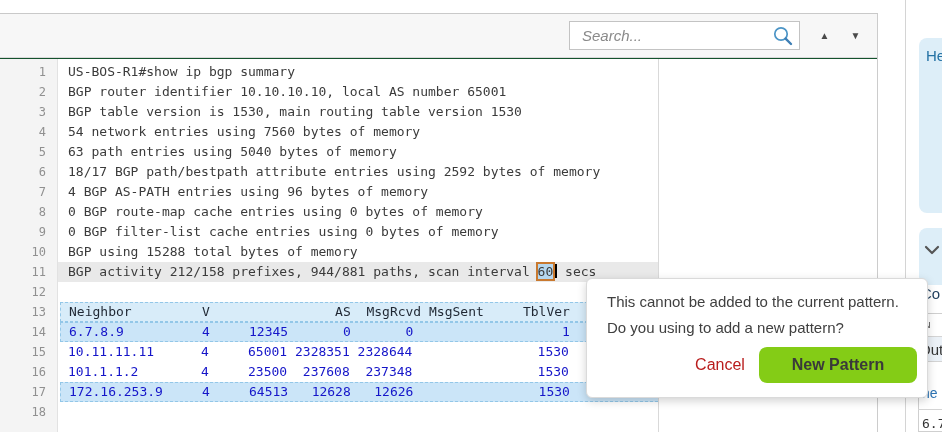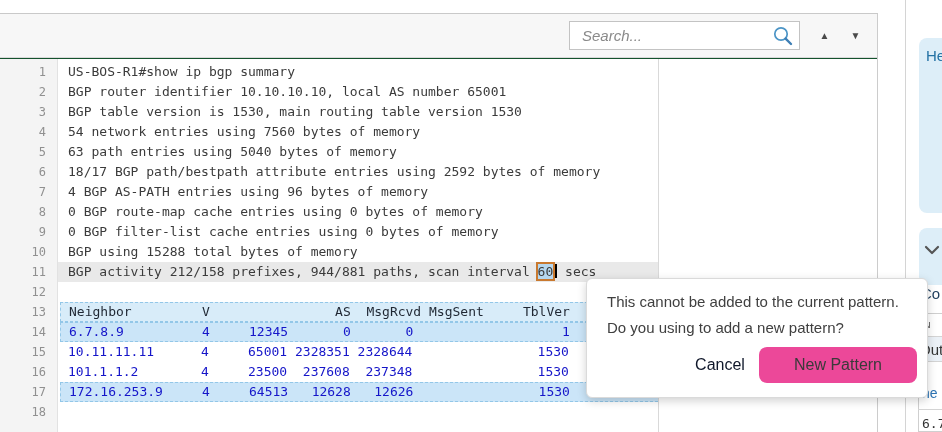--- a/index.html
+++ b/index.html
@@ -65,24 +65,24 @@
   .sp-val { position:absolute; left:16px; top:416px; font-family:"DejaVu Sans Mono", monospace;
             font-size:13px; color:#333; }
 
   
   .dialog { position:absolute; left:580px; top:278px; width:342px; height:120px;
             background:#fff; border:1px solid #dadada; border-radius:6px;
             box-shadow:0 3px 10px rgba(0,0,0,0.18); z-index:10;margin-left:6px; }
   .dlg-msg { position:absolute; left:20px; top:10px; font-size:15px; line-height:26px; color:#404040; }
   .dlg-cancel { position:absolute; left:95px; top:72px; width:76px; height:28px;
                 background:none; border:none; font-family:"Liberation Sans", sans-serif;
-                font-size:16px; color:#0f172a; cursor:pointer; }
+                font-size:16px; color:#b91c1c; cursor:pointer; }
   .dlg-confirm { position:absolute; left:172px; top:68px; width:158px; height:36px;
-                 background:#ec4899; border:none; border-radius:8px;
-                 font-family:"Liberation Sans", sans-serif; font-size:16px; font-weight:400;
+                 background:#84cc16; border:none; border-radius:8px;
+                 font-family:"Liberation Sans", sans-serif; font-size:16px; font-weight:700;
                  color:#3a3a3a; cursor:pointer; }
 </style>
 </head>
 <body>
 
 <div class="main-panel">
   <div class="toolbar">
     <div class="search-box">
       <input type="text" placeholder="Search..." style="">
       <svg class="search-icon" viewBox="0 0 22 22">

